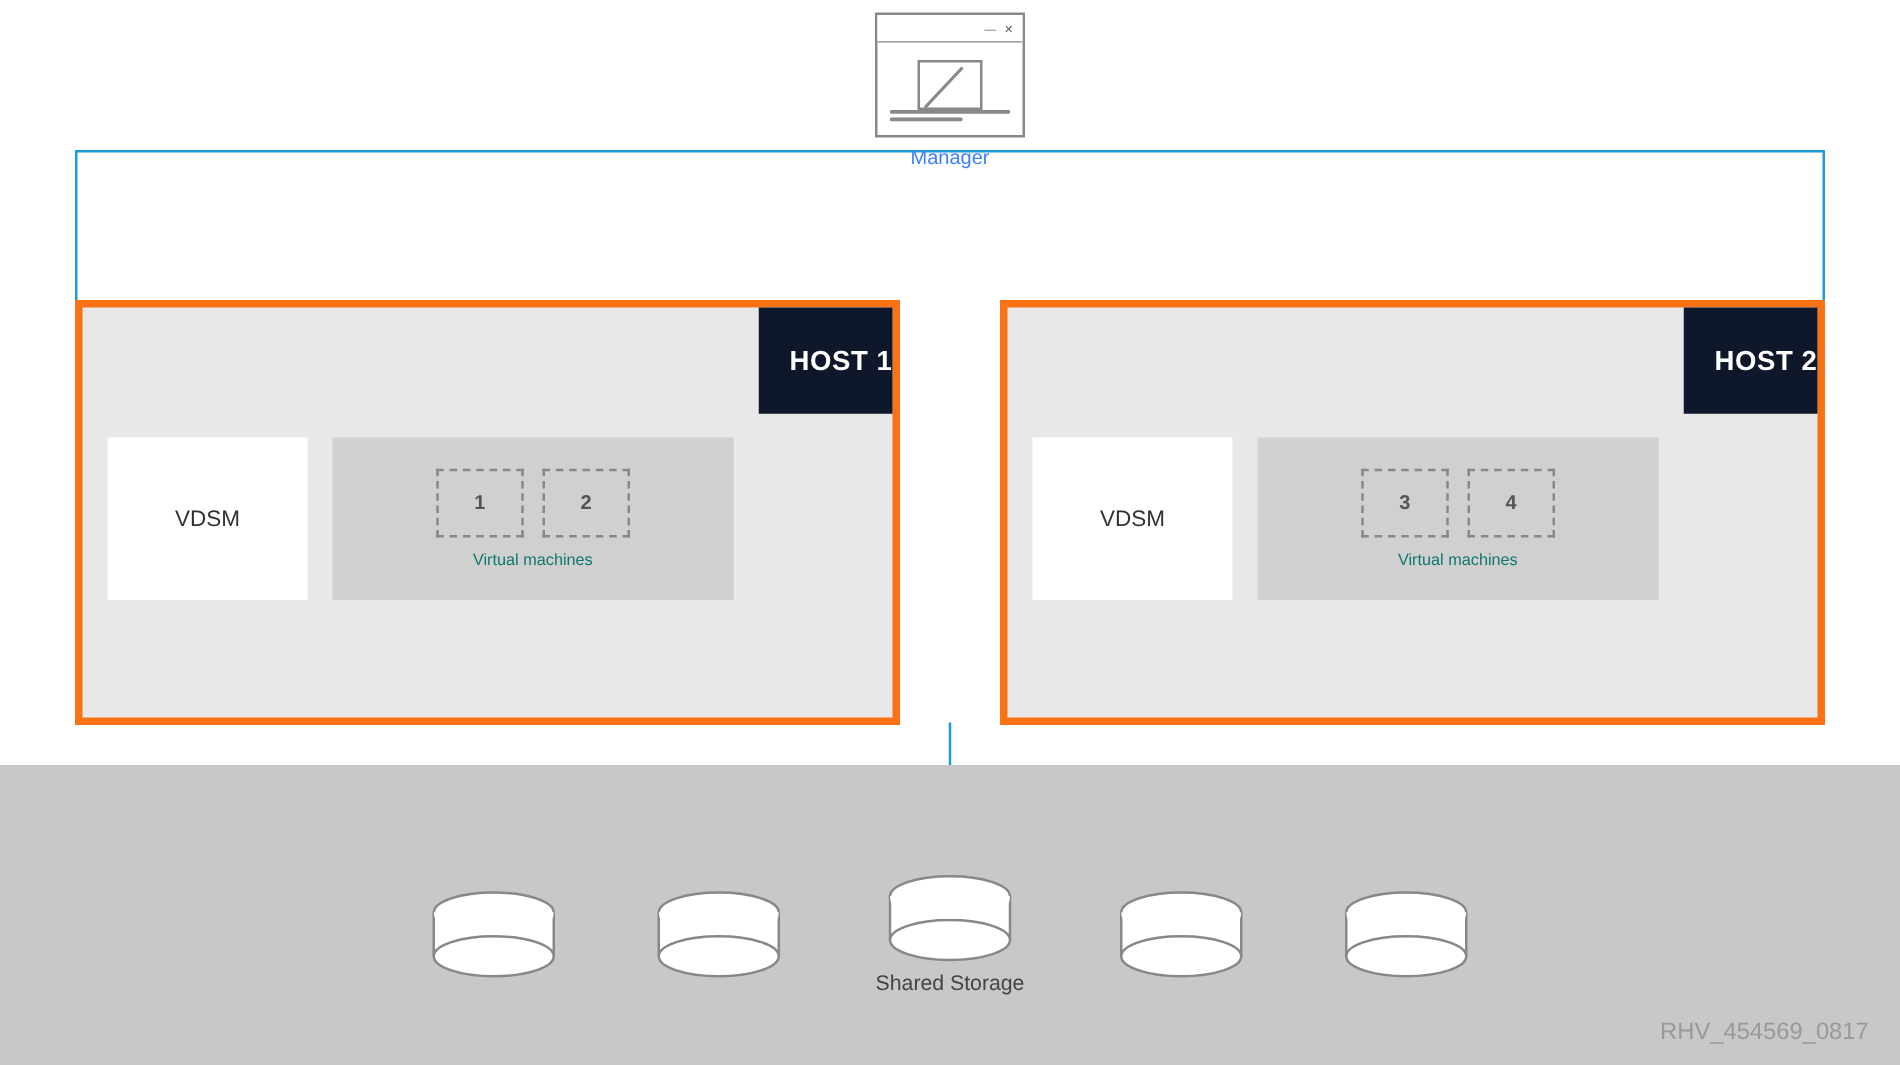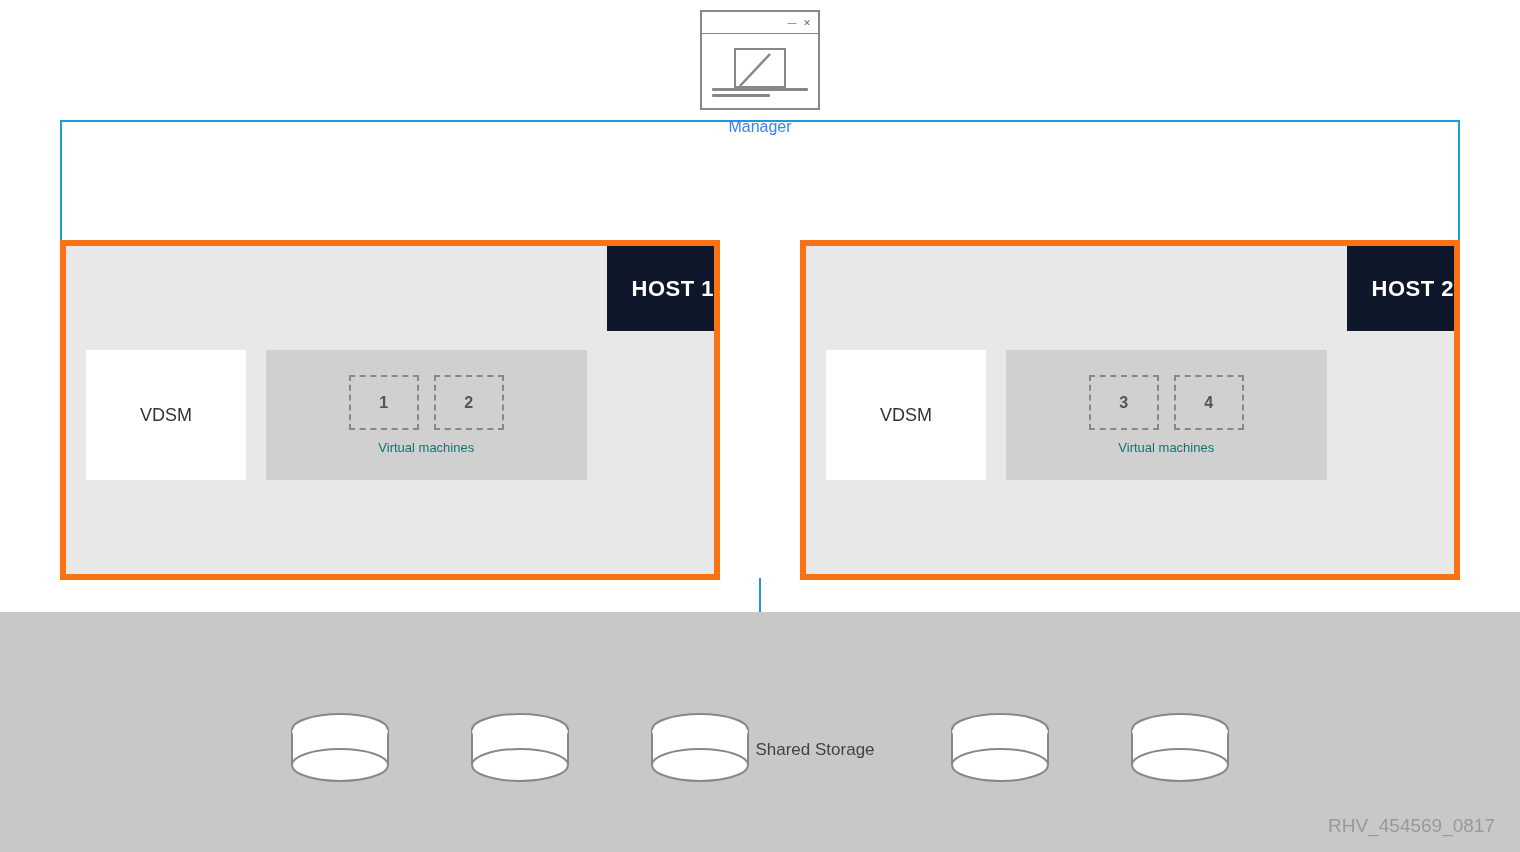--- a/index.html
+++ b/index.html
@@ -219,21 +219,21 @@
 
     .storage-disks-row {
       display: flex;
       gap: 70px;
       align-items: center;
       margin-top: 30px;
     }
 
     .disk-icon {
       display: flex;
-      flex-direction: row;
+      flex-direction: column;
       align-items: center;
     }
 
     
     .disk-svg {
       width: 110px;
       height: 75px;
     }
 
     .storage-label {

